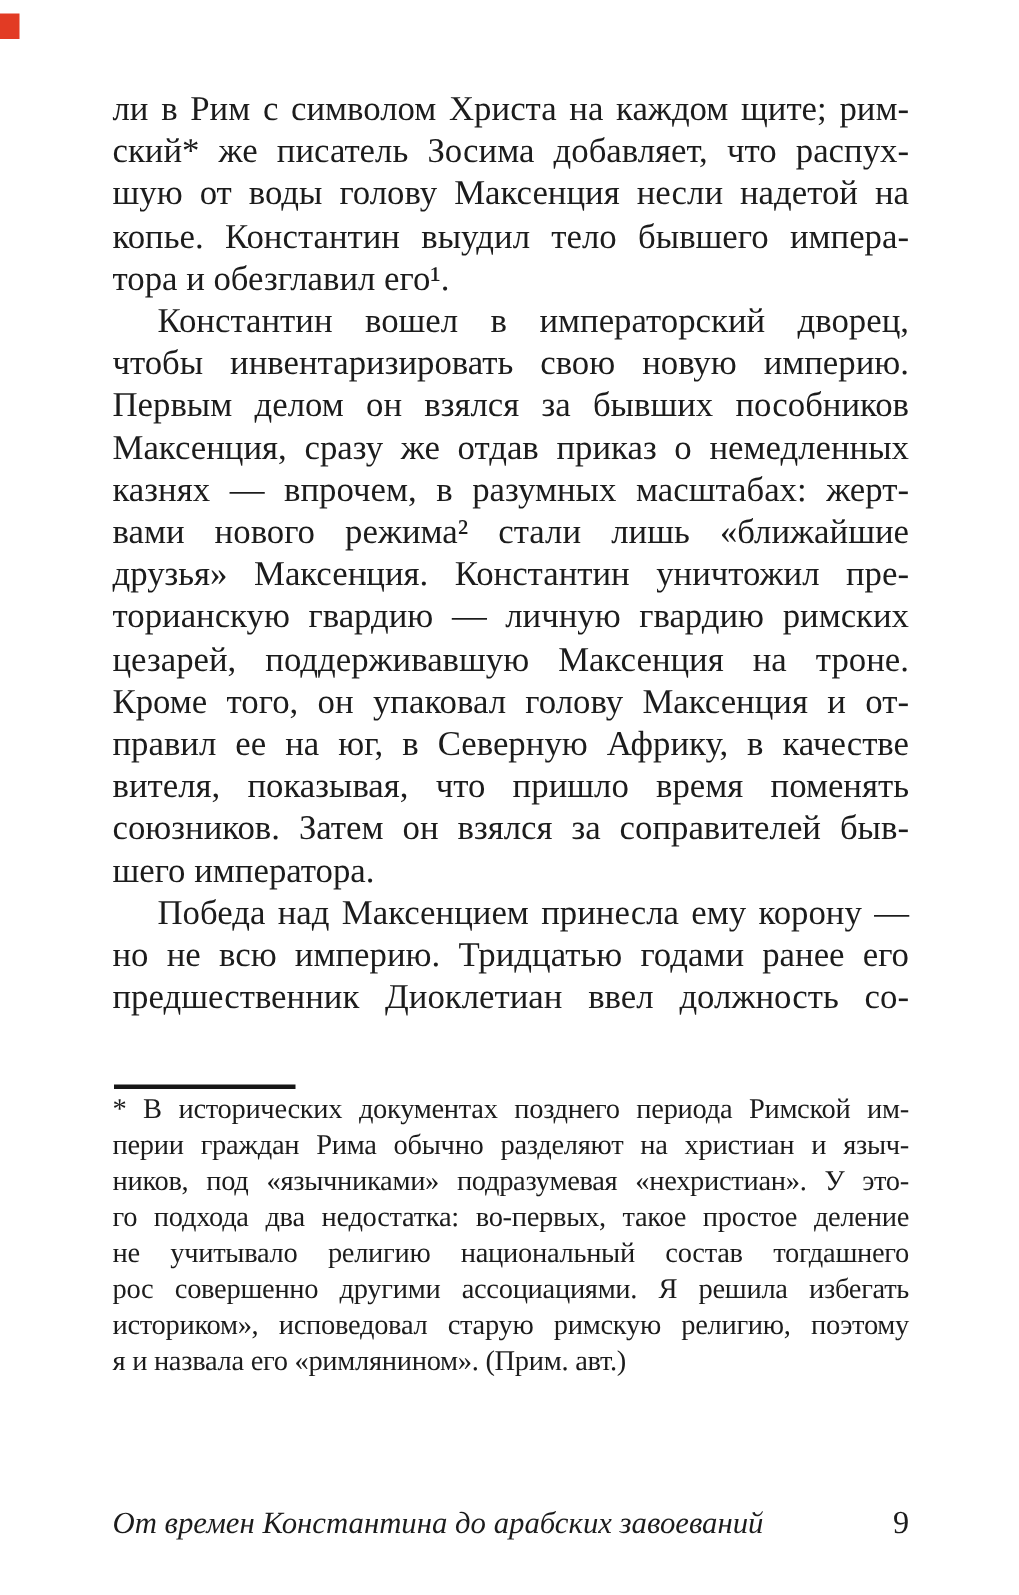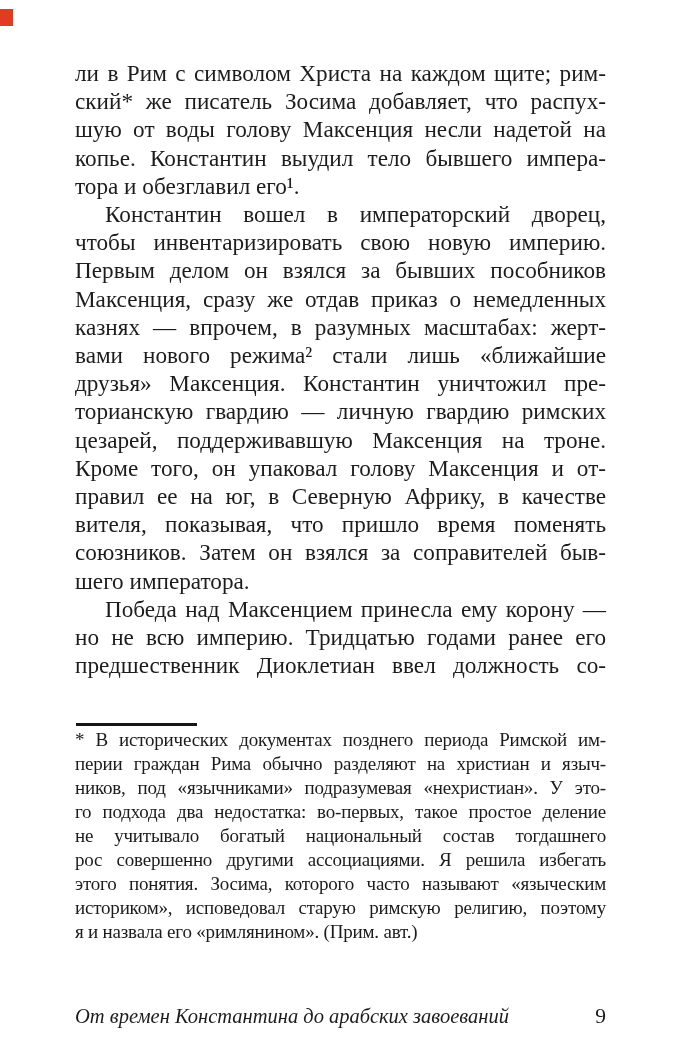--- a/index.html
+++ b/index.html
@@ -86,23 +86,22 @@
   </div>
 
 <div class="fn-rule"></div>
 
 <div class="fnote">
   <div>
       <div class="line">* В исторических документах позднего периода Римской им-</div>
       <div class="line">перии граждан Рима обычно разделяют на христиан и языч-</div>
       <div class="line">ников, под «язычниками» подразумевая «нехристиан». У это-</div>
       <div class="line">го подхода два недостатка: во-первых, такое простое деление</div>
-      <div class="line">не учитывало богатый национальный состав тогдашнего</div>
+      <div class="line">не учитывало религию национальный состав тогдашнего</div>
       <div class="line">рос совершенно другими ассоциациями. Я решила избегать</div>
-      <div class="line">этого понятия. Зосима, которого часто называют «языческим</div>
       <div class="line">историком», исповедовал старую римскую религию, поэтому</div>
     </div>
   <div class="line end"><span>я и назвала его «римлянином». </span><span class="italic">(Прим. авт.)</span></div>
 </div>
 
 <div class="footer">
   <span class="running-title">От времен Константина до арабских завоеваний</span>
   <span class="pageno">9</span>
 </div>
 

